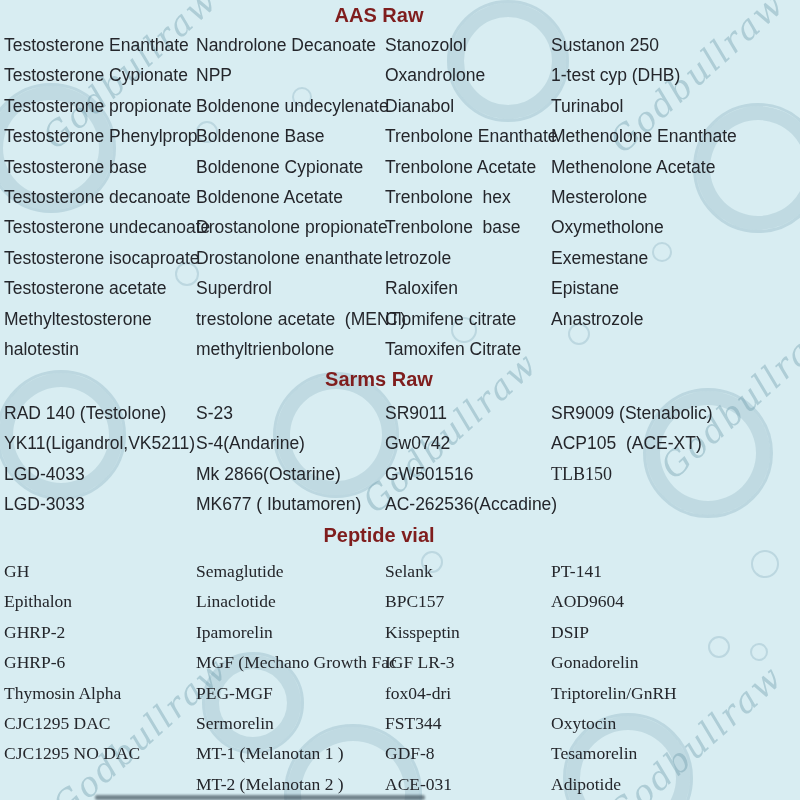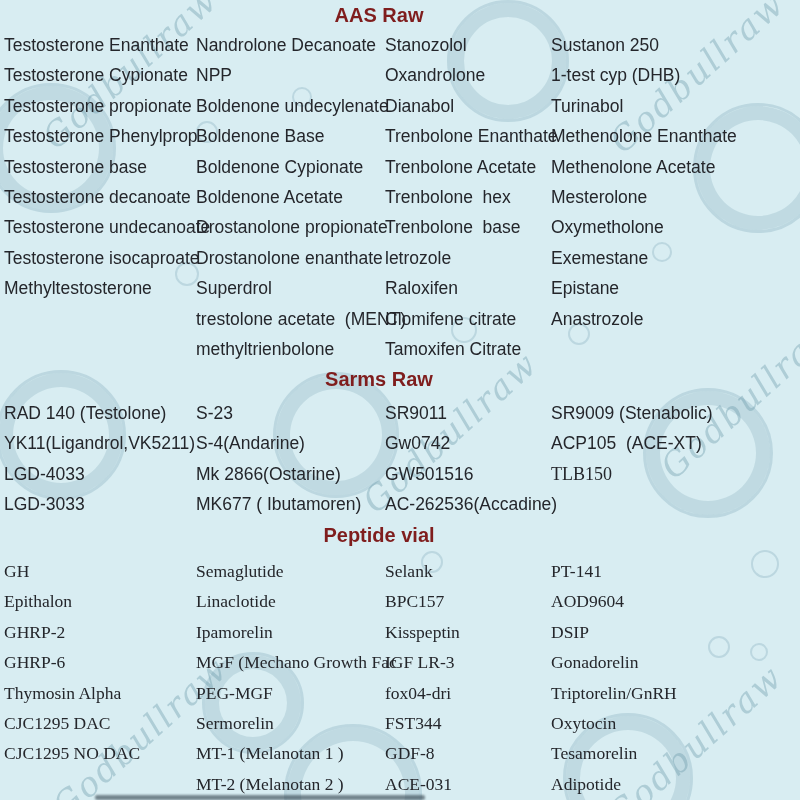--- a/index.html
+++ b/index.html
@@ -96,21 +96,23 @@
       <div class="cols r0">
         <div class="col c0">
           <div class="item">Testosterone Enanthate</div>
           <div class="item">Testosterone Cypionate</div>
           <div class="item">Testosterone propionate</div>
           <div class="item">Testosterone Phenylprop</div>
           <div class="item">Testosterone base</div>
           <div class="item">Testosterone decanoate</div>
           <div class="item">Testosterone undecanoate</div>
           <div class="item">Testosterone isocaproate</div>
+          <div class="item">Testosterone acetate</div>
           <div class="item">Methyltestosterone</div>
+          <div class="item">halotestin</div>
         </div>
         <div class="col c1">
           <div class="item">Nandrolone Decanoate</div>
           <div class="item">NPP</div>
           <div class="item">Boldenone undecylenate</div>
           <div class="item">Boldenone Base</div>
           <div class="item">Boldenone Cypionate</div>
           <div class="item">Boldenone Acetate</div>
           <div class="item">Drostanolone propionate</div>
           <div class="item">Drostanolone enanthate</div>

